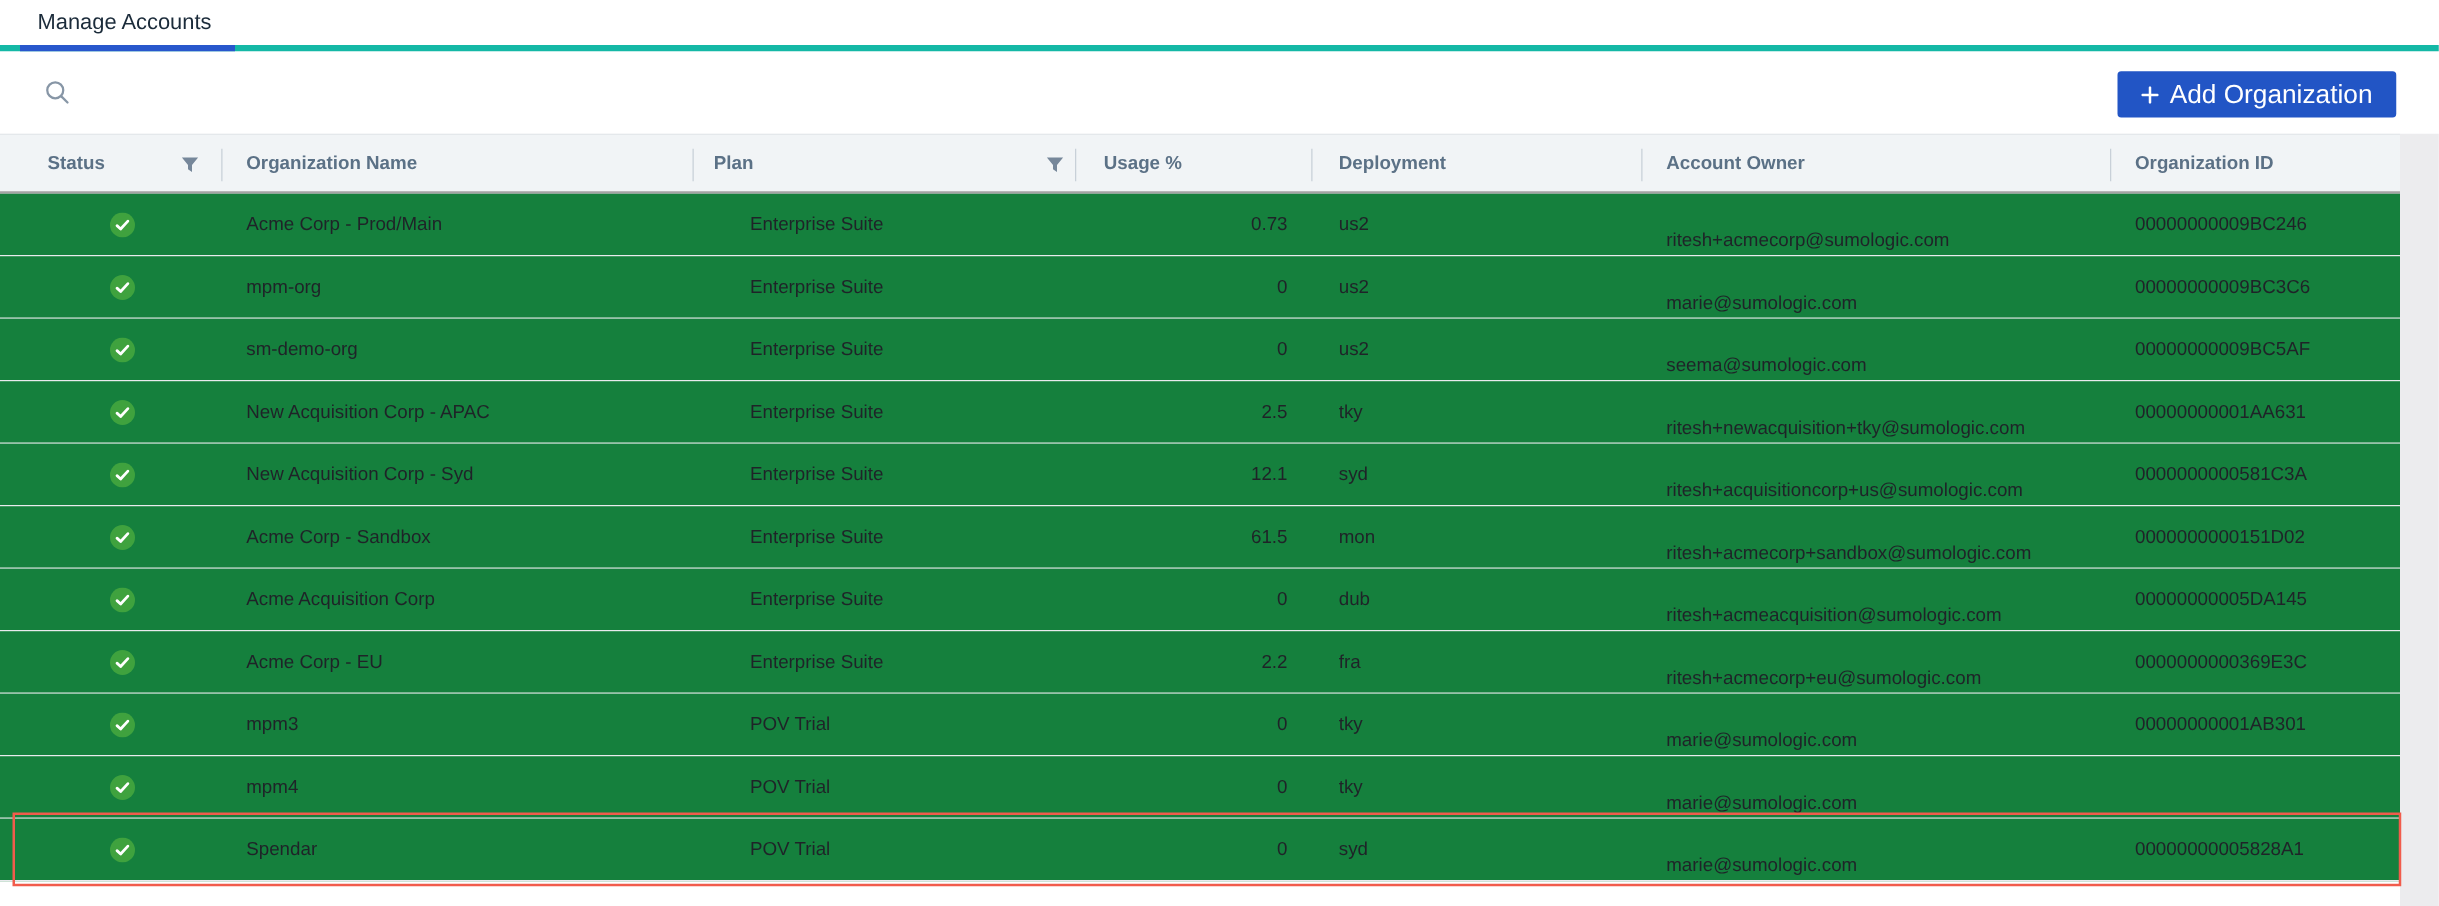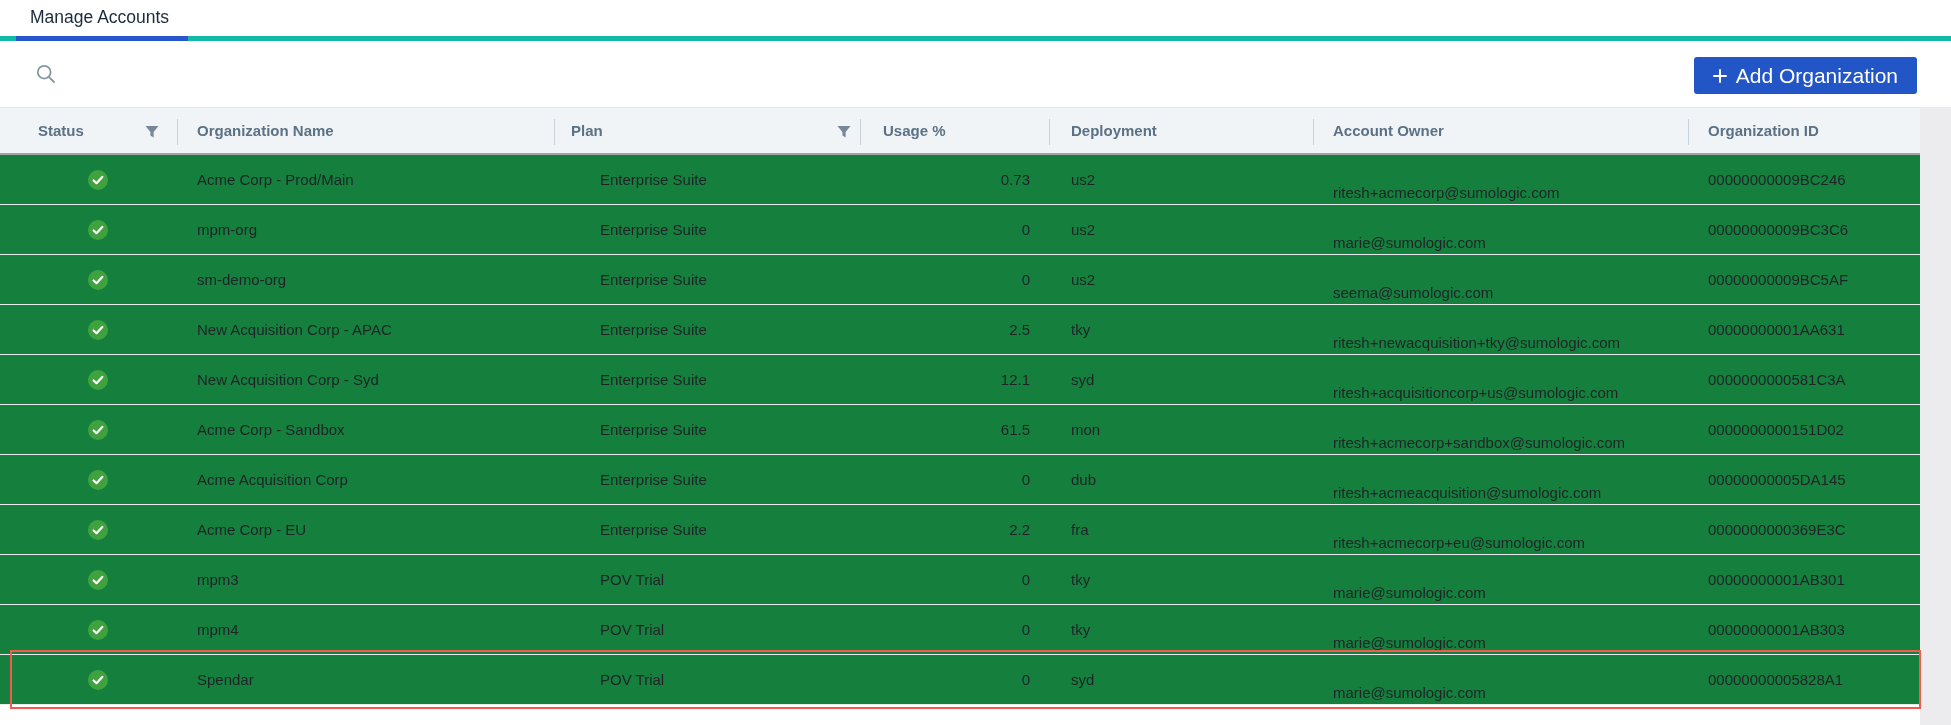--- a/index.html
+++ b/index.html
@@ -259,21 +259,20 @@
       <svg class="check" viewBox="0 0 20 20">
         <circle cx="10" cy="10" r="10" fill="#3FA23E"></circle>
         <path d="M5.6 10.5 L8.5 13.2 L14.3 6.9" fill="none" stroke="#fff" stroke-width="2.2" stroke-linecap="round" stroke-linejoin="round"></path>
       </svg>
     </div>
     <div class="td td-name">mpm4</div>
     <div class="td td-plan">POV Trial</div>
     <div class="td td-usage">0</div>
     <div class="td td-deploy">tky</div>
     <div class="td td-owner">marie@sumologic.com</div>
-    <div class="td td-orgid">00000000001AB303</div>
   </div>
 
   <div class="tr">
     <div class="td td-status">
       <svg class="check" viewBox="0 0 20 20">
         <circle cx="10" cy="10" r="10" fill="#3FA23E"></circle>
         <path d="M5.6 10.5 L8.5 13.2 L14.3 6.9" fill="none" stroke="#fff" stroke-width="2.2" stroke-linecap="round" stroke-linejoin="round"></path>
       </svg>
     </div>
     <div class="td td-name">Spendar</div>

